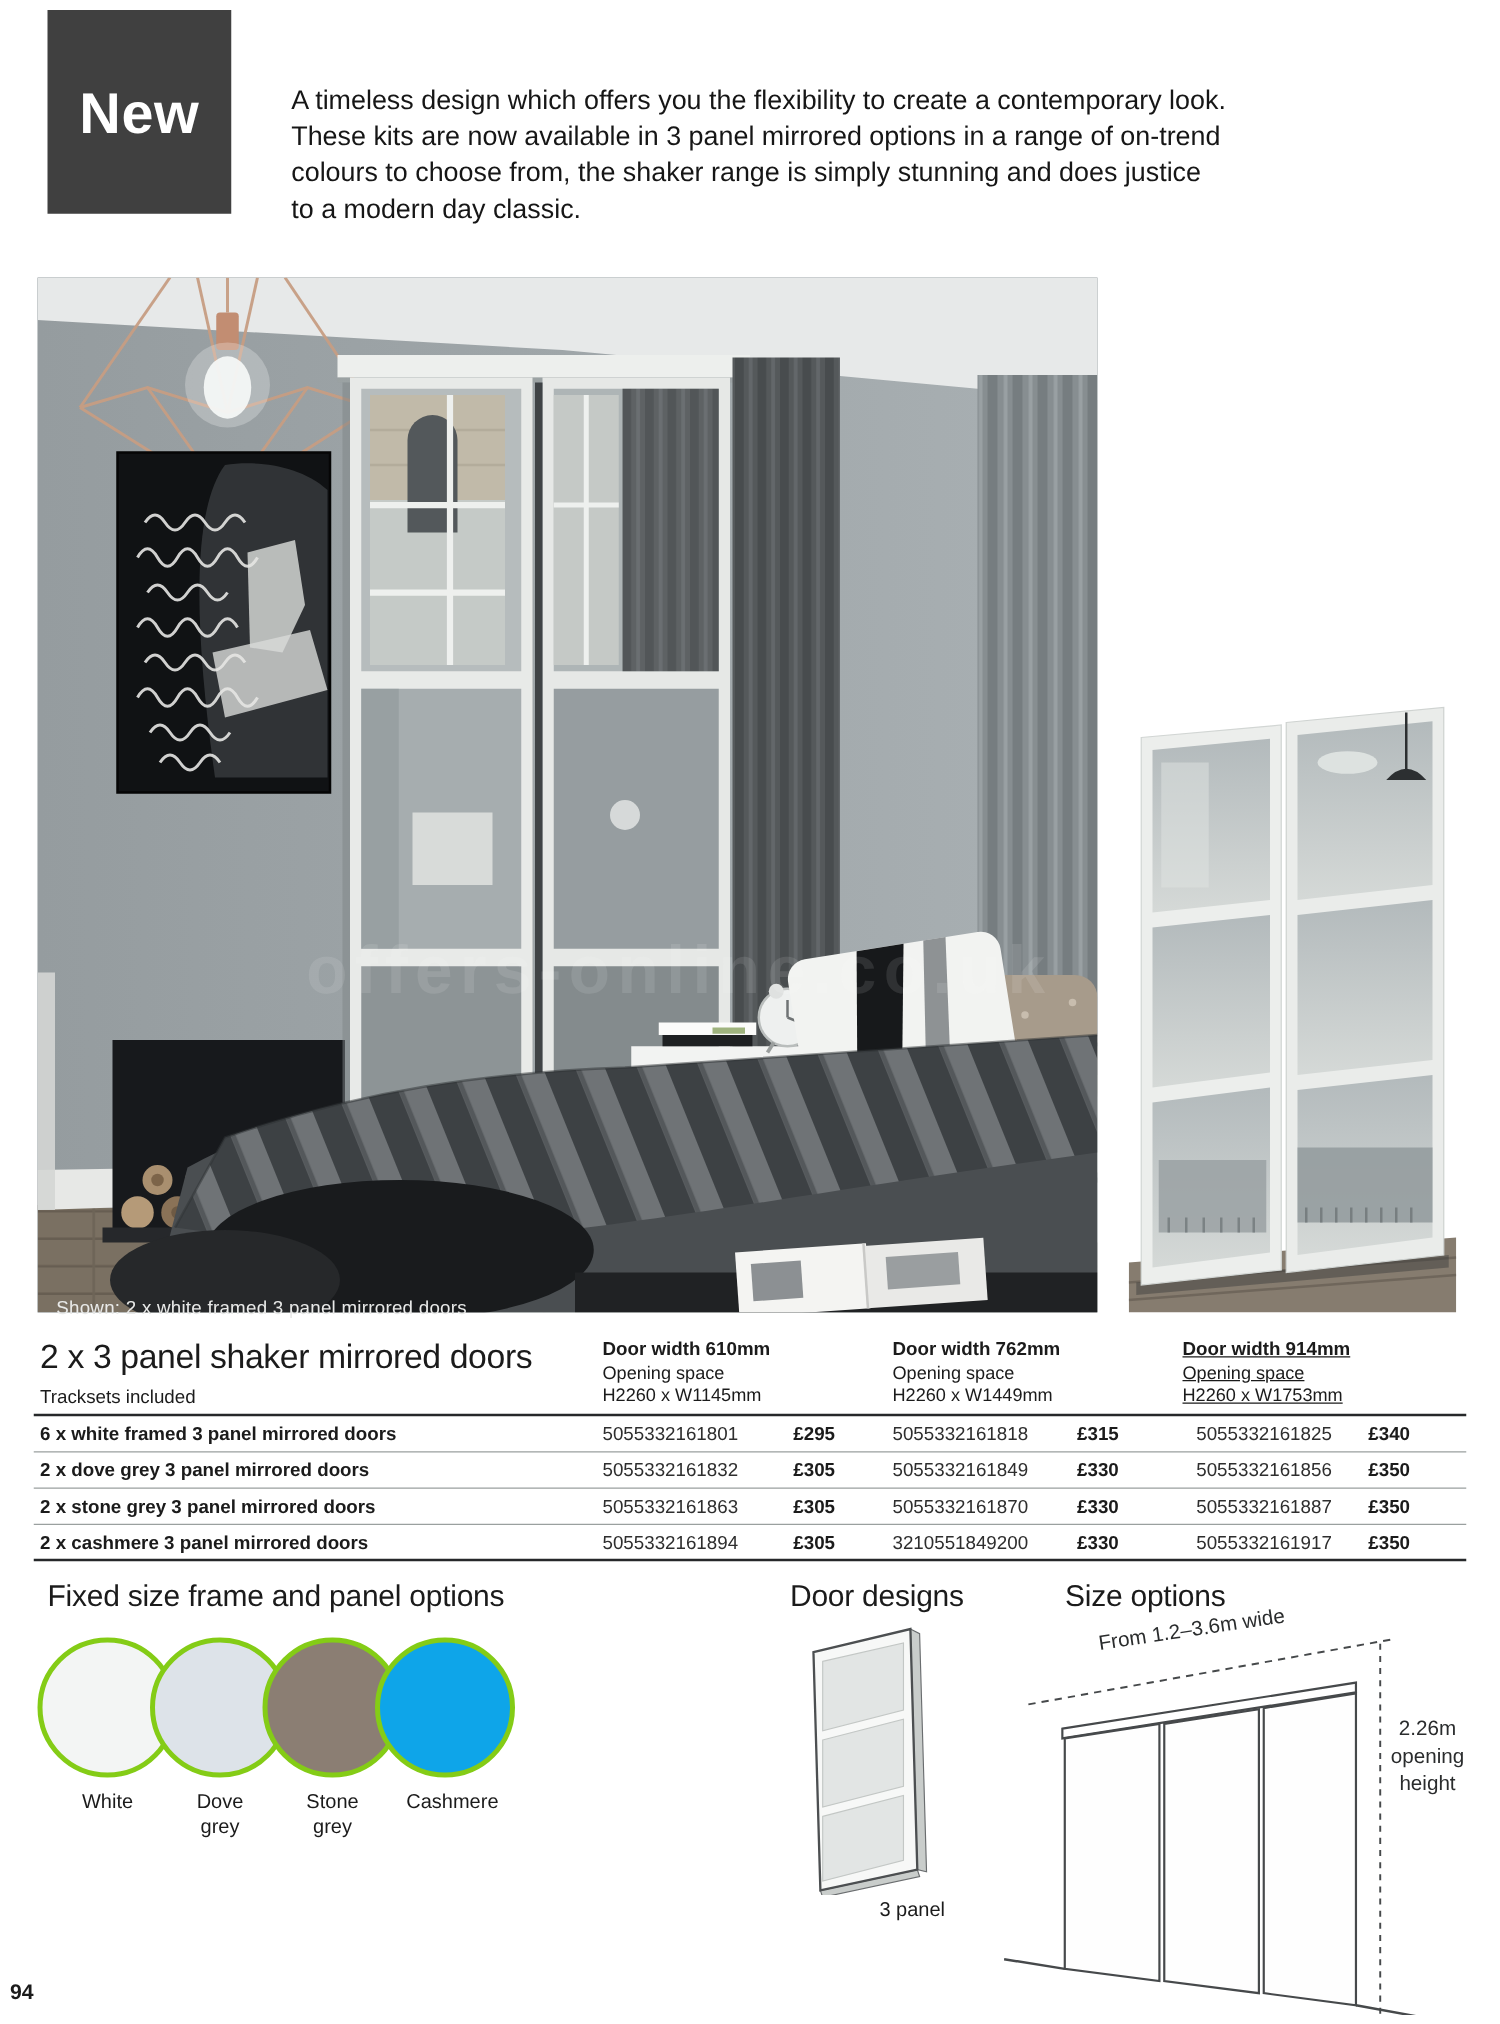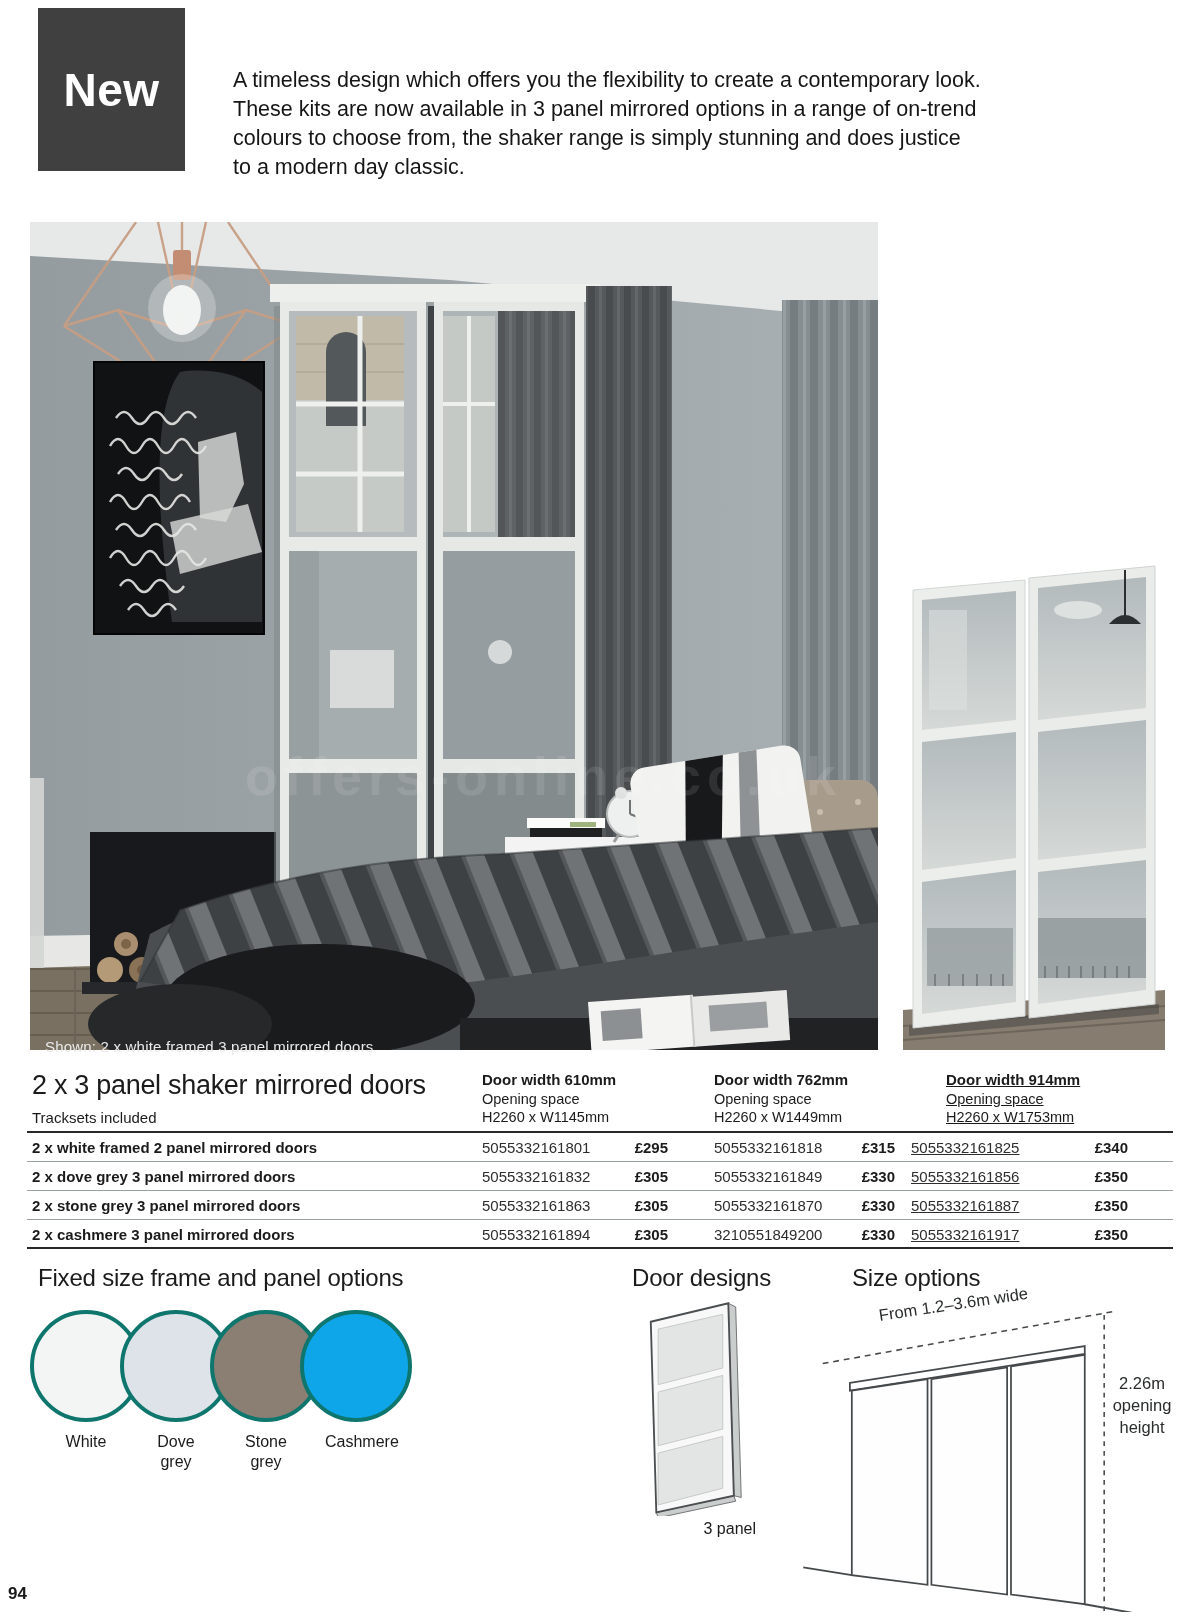--- a/index.html
+++ b/index.html
@@ -24,26 +24,26 @@
   #tbl-sub{left:32px;top:1109px;font-size:15px;}
   .colhead{top:1071px;width:230px;font-size:14.5px;line-height:18.5px;}
   .colhead .b{font-weight:700;font-size:15px;}
   #rows{left:27px;top:1131px;width:1146px;}
   .rule{position:absolute;left:0;width:1146px;background:#26282a;height:2px;}
   .sep{position:absolute;left:0;width:1146px;background:#9aa09f;height:1px;}
   .prow{position:absolute;left:0;width:1146px;height:28px;font-size:15px;}
   .prow .name{position:absolute;left:5px;top:6px;font-weight:700;}
   .prow .code{position:absolute;top:6px;color:#2e2e2e;}
   .prow .price{position:absolute;top:6px;font-weight:700;text-align:right;width:81px;}
-  .c1{left:455px;} .p1{left:560px;} .c2{left:687px;} .p2{left:787px;} .c3{left:884px;text-decoration:underline;} .p3{left:1020px;}
+  .c1{left:455px;} .p1{left:560px;} .c2{left:687px;} .p2{left:787px;} .c3{left:930px;} .p3{left:1020px;}
 
   
   .sechead{font-size:24px;letter-spacing:-.2px;top:1264px;}
   #swatches{left:30px;top:1310px;display:flex;}
-  .swatch{width:104px;height:104px;border-radius:50%;border:4px solid #0f766e;box-sizing:content-box;position:relative;}
+  .swatch{width:104px;height:104px;border-radius:50%;border:4px solid #84cc16;box-sizing:content-box;position:relative;}
   .swatch + .swatch{margin-left:-22px;}
   .swlabel{position:absolute;top:118px;left:50%;transform:translateX(-50%);width:62px;text-align:center;
            font-size:16px;line-height:20px;color:#1b1b1b;}
   #door-label{left:636px;top:1520px;width:120px;text-align:right;font-size:16px;}
   #width-label{left:878px;top:1292px;width:190px;font-size:16.5px;transform:rotate(-8.5deg);color:#2a2c2d;}
   #height-label{left:1096px;top:1372px;width:92px;text-align:center;font-size:16.5px;line-height:22px;color:#2a2c2d;}
   #page-num{left:8px;top:1584px;font-size:17px;font-weight:700;}
 </style>
 </head>
 <body>
@@ -295,21 +295,21 @@
   </div>
   <div class="abs colhead" style="left:946px;text-decoration:underline;">
     <div class="b">Door width 914mm</div>
     <div>Opening space</div>
     <div>H2260 x W1753mm</div>
   </div>
 
   <div class="abs" id="rows">
     <div class="rule" style="top:0;"></div>
     <div class="prow" style="top:2px;">
-      <span class="name">2 x white framed 2 panel mirrored doors</span>
+      <span class="name">6 x white framed 3 panel mirrored doors</span>
       <span class="code c1">5055332161801</span>
       <span class="price p1">£295</span>
       <span class="code c2">5055332161818</span>
       <span class="price p2">£315</span>
       <span class="code c3">5055332161825</span>
       <span class="price p3">£340</span>
     </div>
     <div class="sep" style="top:30px;"></div>
     <div class="prow" style="top:31px;">
       <span class="name">2 x dove grey 3 panel mirrored doors</span>

